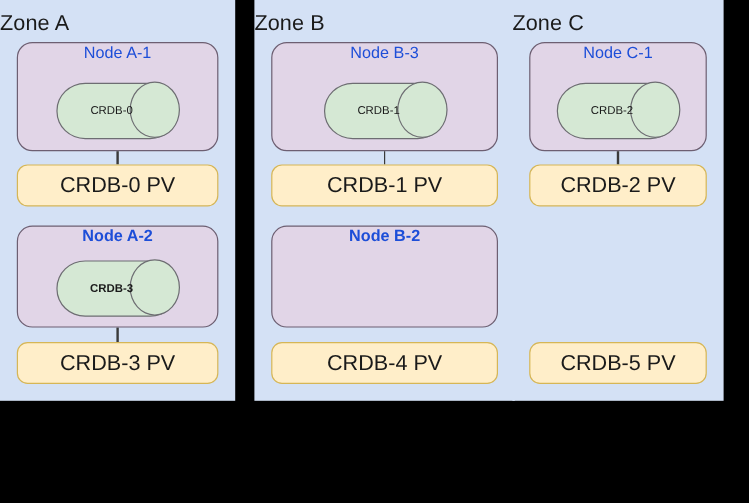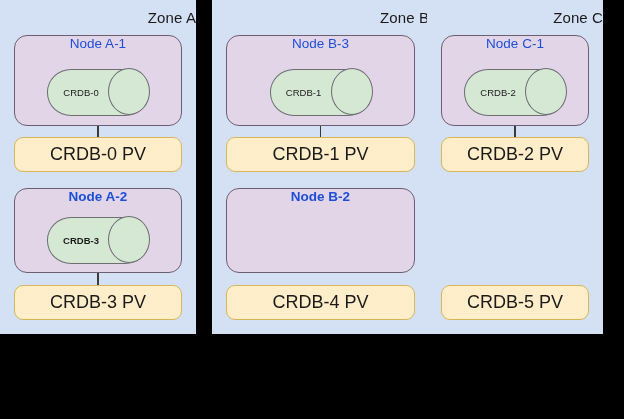--- a/index.html
+++ b/index.html
@@ -31,22 +31,22 @@
   }
   #zone-a { left: 0px;   width: 196px; }
   #zone-b { left: 212px; width: 217px; }
   #zone-c { left: 427px; width: 176px; }
 
   .zone-title {
     position: absolute;
     top: 9px;
     left: 0;
     width: 100%;
-    text-align: right;
-    font-size: 15px;
+    text-align: left;
+    font-size: 18px;
     color: #1a1a1a;
     letter-spacing: 0.1px;
   }
 
   
   .node {
     position: absolute;
     left: 14px;
     right: 14px;
     background: #e1d5e7;
@@ -93,21 +93,21 @@
     width: 42px;
     height: 47px;
     border: 1.2px solid #6d6d72;
     border-radius: 50%;
     box-sizing: border-box;
     background: #d5e8d4;
   }
   .cyl-label {
     position: absolute;
     top: 0;
-    left: 0;
+    left: 12px;
     width: 68px;
     height: 47px;
     display: flex;
     align-items: center;
     justify-content: center;
     font-size: 9.5px;
     color: #1a1a1a;
     z-index: 2;
     text-align: right;
   }

